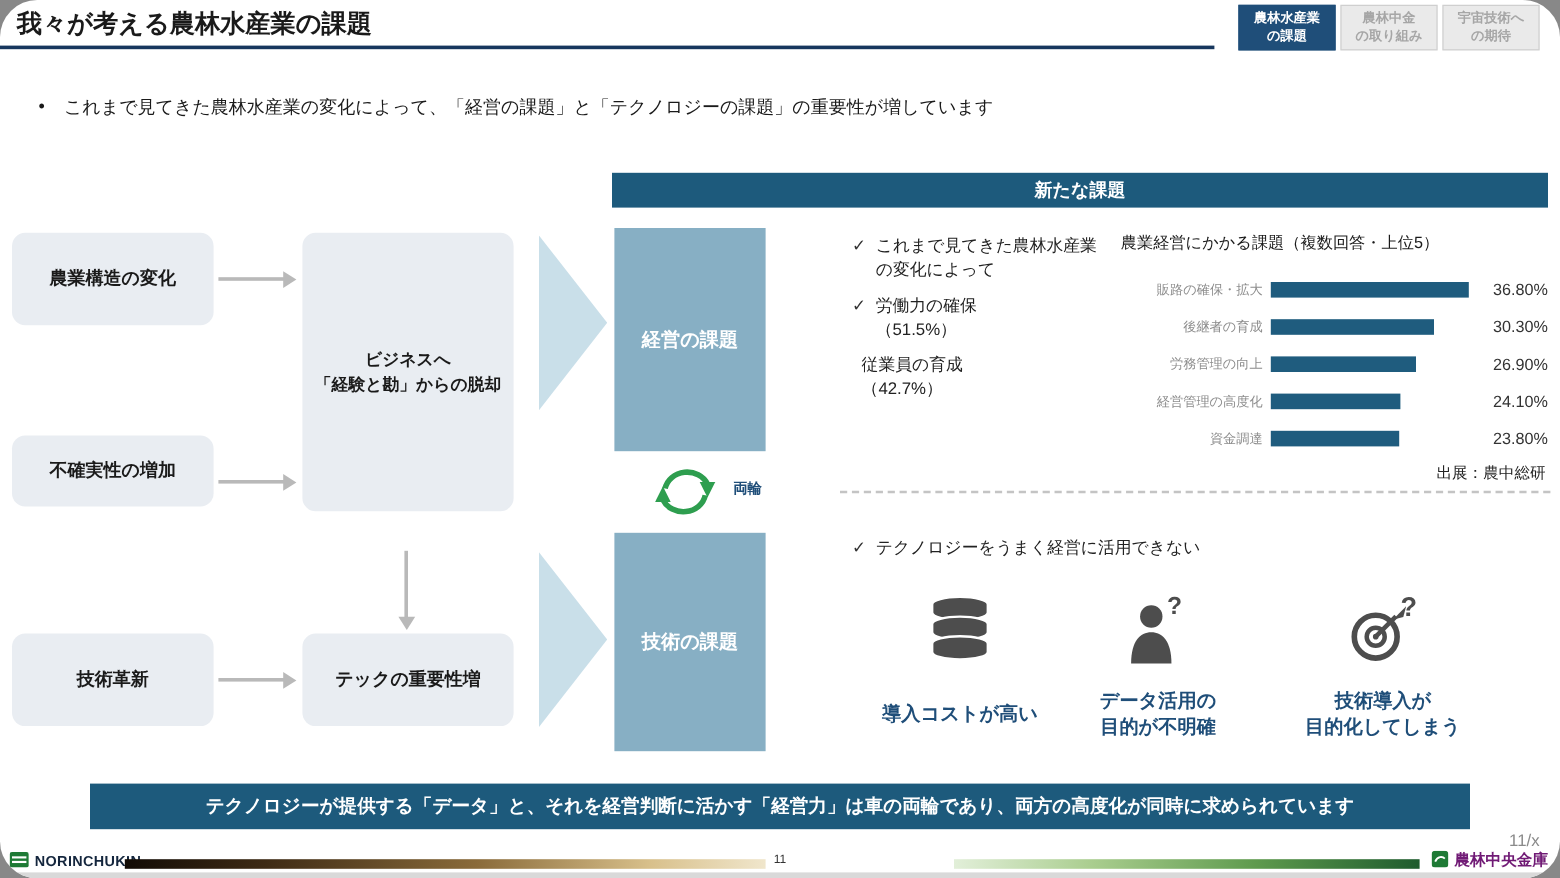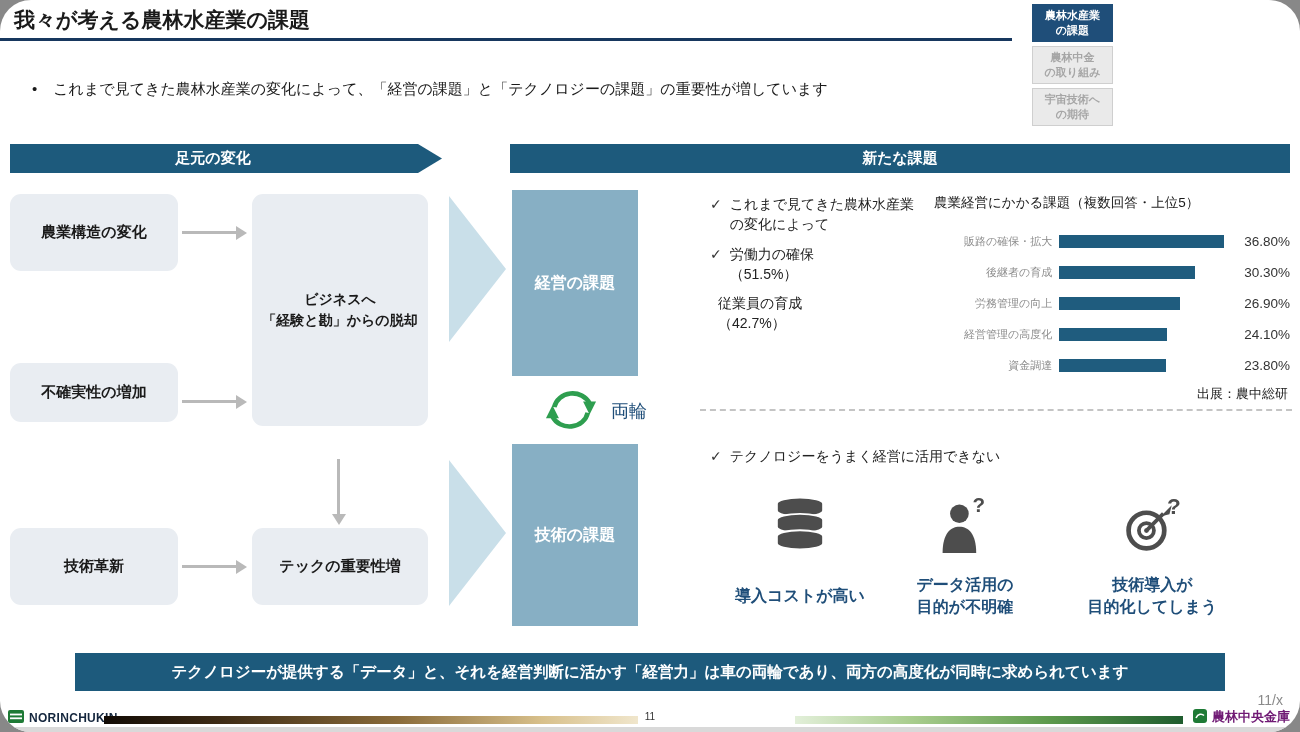--- a/index.html
+++ b/index.html
@@ -7,21 +7,21 @@
     --banner:#1D5A7C; --navy:#1F4E79; --steel:#87AFC4; --chevron:#C9DFE9;
     --graybox:#E9EDF2; --bar:#1F5C7E; --green:#2E9E4F; --icongray:#4D4D4D;
   }
   body { font-family:"Liberation Sans","DejaVu Sans",sans-serif; background:#888; }
   .slide { position:relative; width:1300px; height:732px; background:#fff; overflow:hidden; margin:0 auto;border-radius:31px; }
   .preline { white-space:pre-line; }
 
   .page-title { position:absolute; left:14px; top:6px; font-size:21px; font-weight:bold; color:#1A1A1A; }
   .title-underline { position:absolute; left:0; top:38px; width:1012px; height:3px; background:#17375E; }
 
-  .tabs { position:absolute; left:1032px; top:4px; display:flex; gap:4px;flex-direction:column; }
+  .tabs { position:absolute; left:1032px; top:4px; display:flex; gap:4px; }
   .tab { width:81px; height:38px; background:#EAEAEA; border:1px solid #CFCFCF; color:#A6A6A6;
          font-size:11px; font-weight:bold; display:flex; align-items:center; justify-content:center;
          text-align:center; line-height:1.35; cursor:pointer; }
   .tab--active { background:var(--navy); border-color:var(--navy); color:#fff; }
 
   .intro { position:absolute; left:32px; top:80px; display:flex; gap:16px; font-size:15px; color:#1A1A1A; }
 
   .banner { position:absolute; top:144px; height:29px; background:var(--banner); color:#fff;
             font-size:15px; font-weight:bold; display:flex; align-items:center; justify-content:center; }
   .banner-left { left:10px; width:432px; clip-path:polygon(0 0, calc(100% - 24px) 0, 100% 50%, calc(100% - 24px) 100%, 0 100%); padding-right:26px; }
@@ -51,21 +51,21 @@
              clip-path:polygon(0 0, 100% 50%, 0 100%); }
   .c1 { top:196px; }
   .c2 { top:460px; }
 
   .bluebox { position:absolute; left:512px; width:126px; background:var(--steel); color:#fff;
              font-size:16px; font-weight:bold; display:flex; align-items:center; justify-content:center; }
   .mgmt { top:190px; height:186px; }
   .tech { top:444px; height:182px; }
 
   .cycle { position:absolute; left:541px; top:383px; }
-  .cycle-label { position:absolute; left:611px; top:399px; font-size:18px; font-weight:normal; color:var(--navy); }
+  .cycle-label { position:absolute; left:611px; top:399px; font-size:12px; font-weight:bold; color:var(--navy); }
 
   .checklist { position:absolute; left:710px; top:194px; width:205px; font-size:14px; color:#222; line-height:1.45; }
   .check-item { display:flex; gap:8px; margin-bottom:9px; }
   .check { color:#333; flex:0 0 auto; }
   .tech-check { position:absolute; left:710px; top:448px; display:flex; gap:8px; font-size:14px; color:#222; }
 
   .chart { position:absolute; left:928px; top:194px; width:362px; }
   .chart-title { font-size:13.5px; color:#1A1A1A; margin-left:6px; }
   .chart-rows { margin-top:14px; }
   .chart-row { display:flex; align-items:center; height:31px; }
@@ -116,21 +116,20 @@
 の取り組み</div>
     <div class="tab preline">宇宙技術へ
 の期待</div>
   </div>
 
   <div class="intro">
     <span>•</span>
     <span>これまで見てきた農林水産業の変化によって、「経営の課題」と「テクノロジーの課題」の重要性が増しています</span>
   </div>
 
-  <div class="banner banner-left">足元の変化</div>
   <div class="banner banner-right">新たな課題</div>
 
   <div class="gbox b1">農業構造の変化</div>
   <div class="gbox b2">不確実性の増加</div>
   <div class="gbox b3">技術革新</div>
   <div class="gbox bm preline">ビジネスへ
 「経験と勘」からの脱却</div>
   <div class="gbox bt">テックの重要性増</div>
 
   <div class="h-arrow a1"></div>

